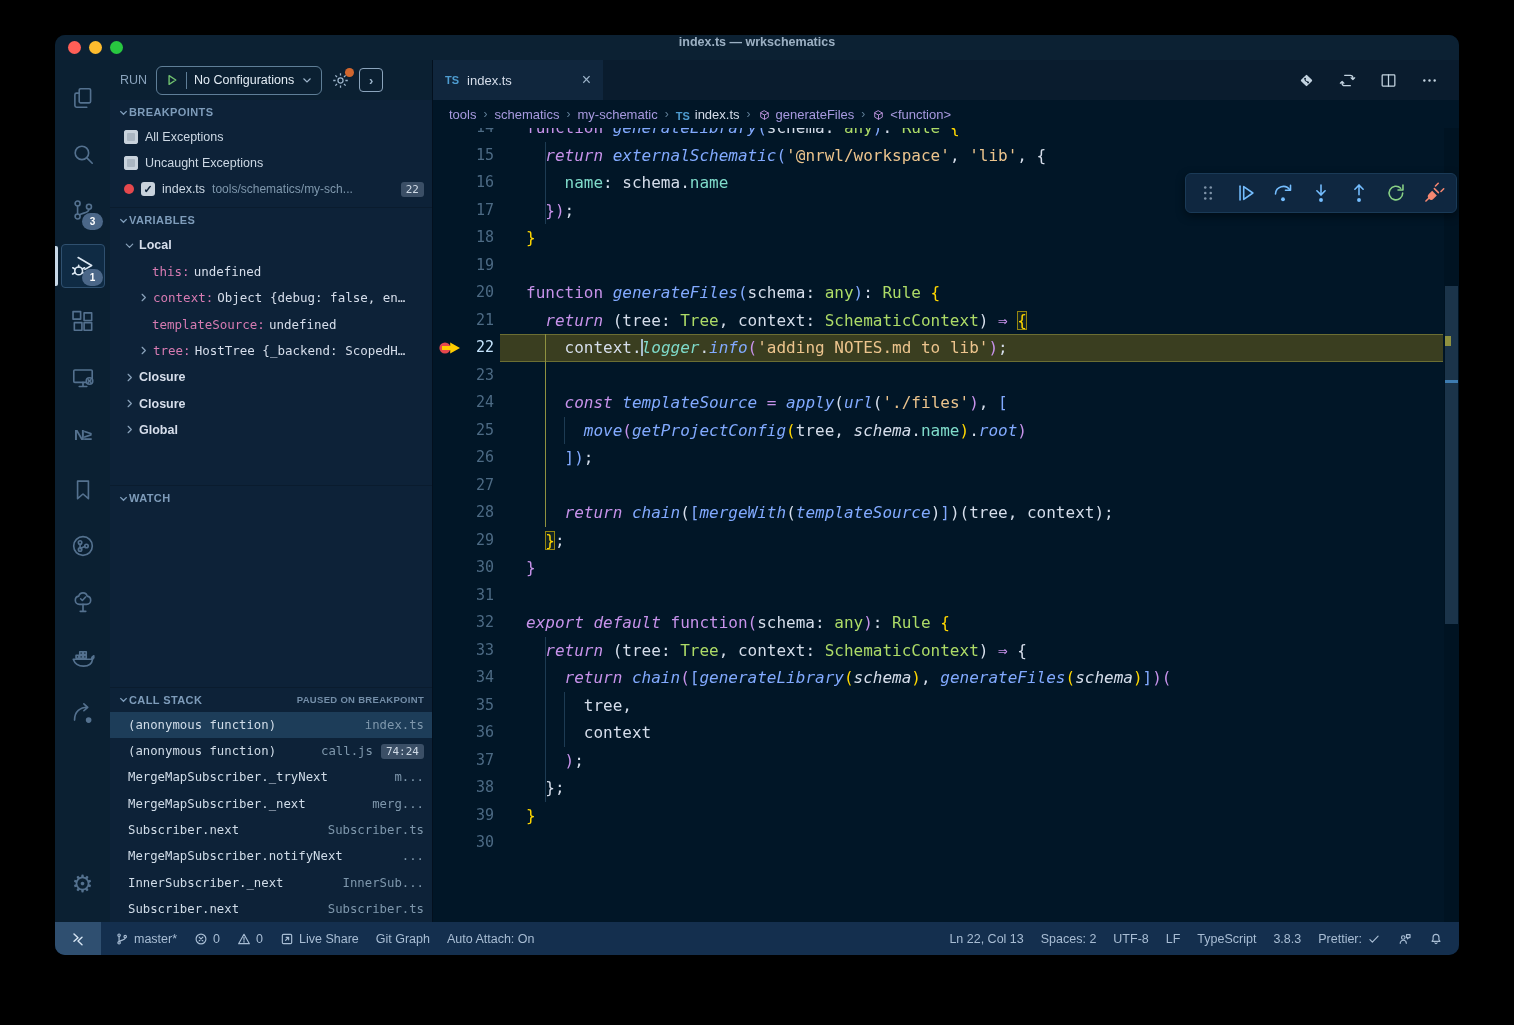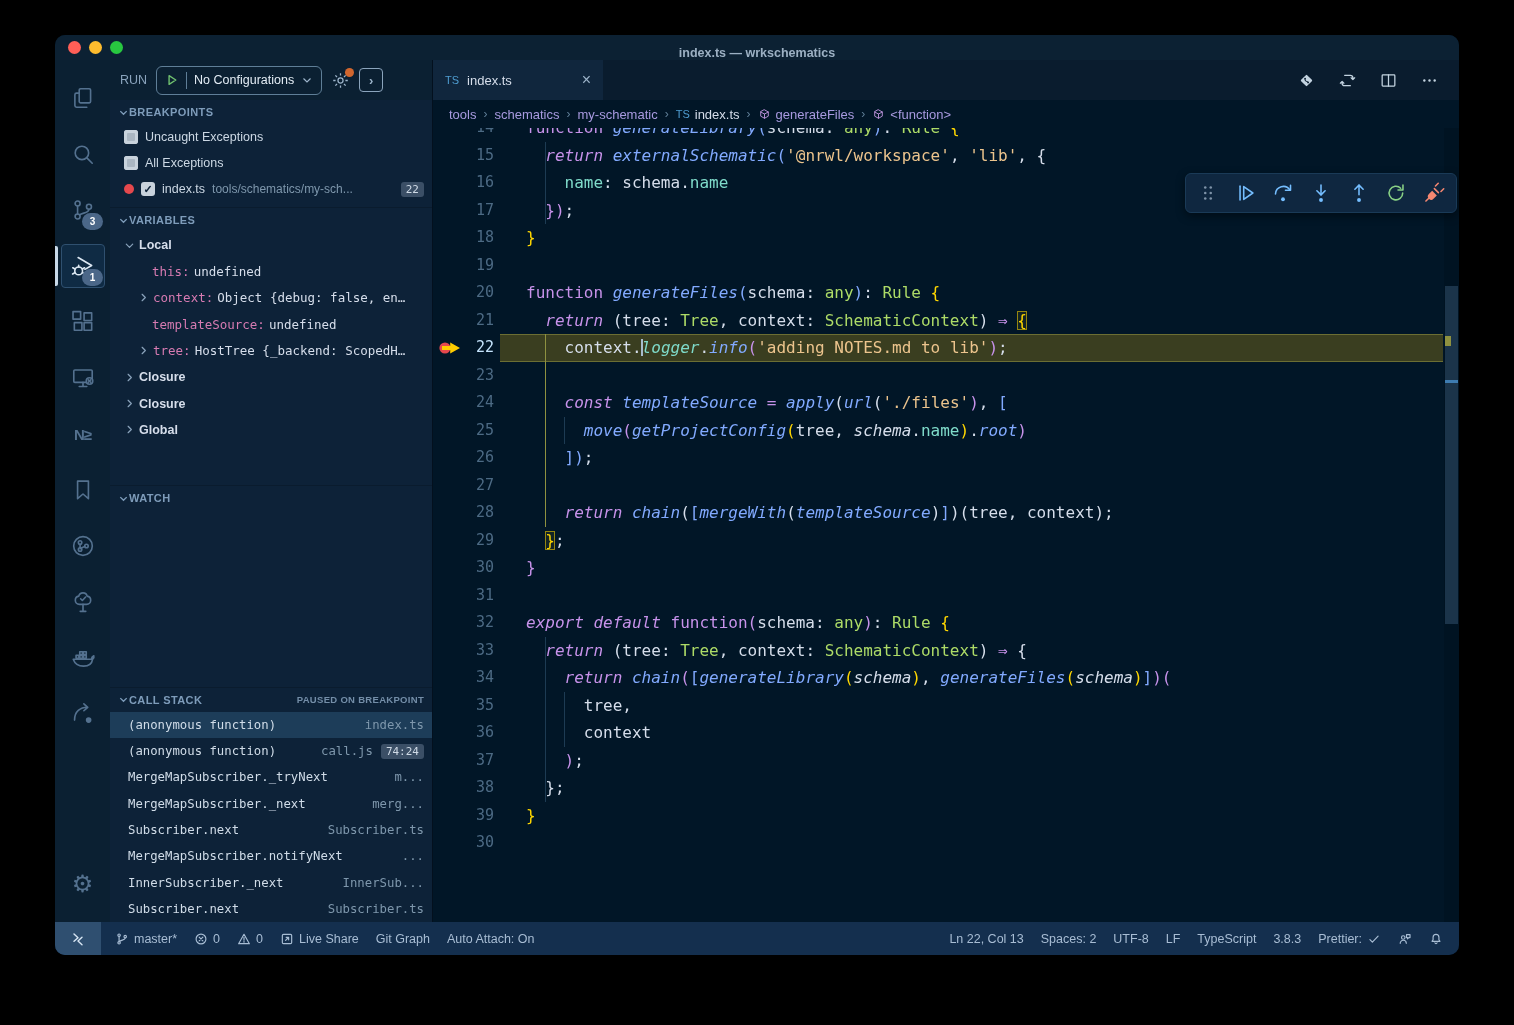--- a/index.html
+++ b/index.html
@@ -1,20 +1,20 @@
 <!DOCTYPE html>
 <html style="--breakpoint-red: #e5484d; --debug-arrow-yellow: #ffcc00; --bracket-gold: #ffd700; --step-blue: #75beff; --restart-green: #89d185; --disconnect-red: #f48771; --badge-orange: #d1662e; --debug-var-pink: #d77bb2; --accent-blue: #82aaff;"><head>
 <meta charset="utf-8">
 <style>
   html,body{margin:0;padding:0;background:#000;width:1514px;height:1025px;overflow:hidden;
     font-family:"Liberation Sans",sans-serif;-webkit-font-smoothing:antialiased}
   .window{position:absolute;left:55px;top:35px;width:1404px;height:920px;background:#011627;
     border-radius:10px;overflow:hidden;display:flex;flex-direction:column;box-shadow:0 25px 70px rgba(0,0,0,.7)}
   
-  .titlebar{flex:0 0 25px;background:#0c2133;position:relative;display:flex;align-items:flex-end;justify-content:center}
+  .titlebar{flex:0 0 25px;background:#0c2133;position:relative;display:flex;align-items:flex-start;justify-content:center}
   .traffic{position:absolute;left:13px;top:6px;display:flex;gap:8px}
   .tdot{width:13px;height:13px;border-radius:50%}
   .t-red{background:#ff5f57}.t-yel{background:#febc2e}.t-grn{background:#28c840}
   .title{font-size:12.5px;font-weight:700;color:#9cb0c3}
   
   .main{flex:1;display:flex;min-height:0}
   
   .activitybar{width:55px;background:#0b2032;display:flex;flex-direction:column;align-items:center;padding-top:10px}
   .ab-item{width:55px;height:56px;display:flex;align-items:center;justify-content:center;position:relative;color:#54718f}
   .ab-box{width:42px;height:42px;display:flex;align-items:center;justify-content:center;border-radius:4px}
@@ -52,26 +52,26 @@
   .spacer-s{flex:0 0 5px}.spacer-m{flex:0 0 42px}
   .watch-body{flex:1 1 auto;min-height:20px}
   .cs-row{height:26.3px;display:flex;align-items:center;gap:8px;padding:0 8px 0 18px;
     font-family:"DejaVu Sans Mono",monospace;font-size:12.3px;color:#d0dce8;white-space:nowrap;overflow:hidden}
   .cs-row.sel{background:#1d3d59}
   .cs-file{margin-left:auto;color:#7e97ac}
   
   .editor-group{flex:1;display:flex;flex-direction:column;position:relative;min-width:0;background:#011627}
   .tabbar{flex:0 0 40px;background:#0a1c2e;display:flex;align-items:stretch}
   .tab{width:146px;background:#10263d;display:flex;align-items:center;gap:8px;padding:0 12px;font-size:13px;color:#d6deeb}
-  .ts-ico{color:#4e9cd0;font-size:11px;font-weight:400}
+  .ts-ico{color:#4e9cd0;font-size:11px;font-weight:700}
   .tab-close{margin-left:auto;color:#9db4ca;font-size:16px;line-height:1}
   .tab-actions{margin-left:auto;display:flex;align-items:center;gap:22px;padding-right:20px;color:#c3d3e0}
   .breadcrumbs{flex:0 0 28px;display:flex;align-items:center;gap:7px;padding-left:16px;font-size:13px;color:#a89ae0;background:#011627}
   .bc-sep{color:#5f7e97;font-size:12px}
-  .bc-item{display:flex;align-items:center;gap:5px}
+  .bc-item{display:flex;align-items:flex-end;gap:5px}
   .bc-white{color:#d6deeb}
   .bc-sym{color:#b78fd6;display:flex}
   .code-area{flex:1;position:relative;overflow:hidden}
   .code-lines{position:absolute;left:1px;right:16px;top:-14px;font-family:"DejaVu Sans Mono",monospace;font-size:16px}
   .code-line{height:27.5px;line-height:27.5px;position:relative;white-space:pre}
   .lnum{position:absolute;left:0;width:60px;text-align:right;color:#4c6a84;font-size:15px;z-index:2}
   .code-line.current .lnum{color:#c5e4fd}
   .ltext{position:absolute;left:92px;top:0;z-index:2}
   .glyph{position:absolute;left:5px;top:7px;z-index:3;display:flex}
   .g{position:absolute;top:0;bottom:0;width:1px;background:#1d3b53;z-index:1}
@@ -263,25 +263,25 @@
         <span class="chev">
             <svg width="11" height="11" viewBox="0 0 24 24" fill="none" stroke="currentColor" stroke-width="3">
               <path d="m5 9 7 7 7-7"></path>
             </svg>
           </span>
         <span>BREAKPOINTS</span>
       </div>
       <div id="bp-rows">
           <div class="bp-row">
             <span class="cb un"></span>
-            <span>Uncaught Exceptions</span>
+            <span>All Exceptions</span>
           </div>
           <div class="bp-row">
             <span class="cb un"></span>
-            <span>All Exceptions</span>
+            <span>Uncaught Exceptions</span>
           </div>
           <div class="bp-row">
             <span class="bp-dot"></span>
             <span class="cb">✓</span>
             <span>index.ts</span>
             <span class="bp-path">tools/schematics/my-sch...</span>
             <span class="badge">22</span>
           </div>
         </div>
       <div class="spacer-s"></div>

